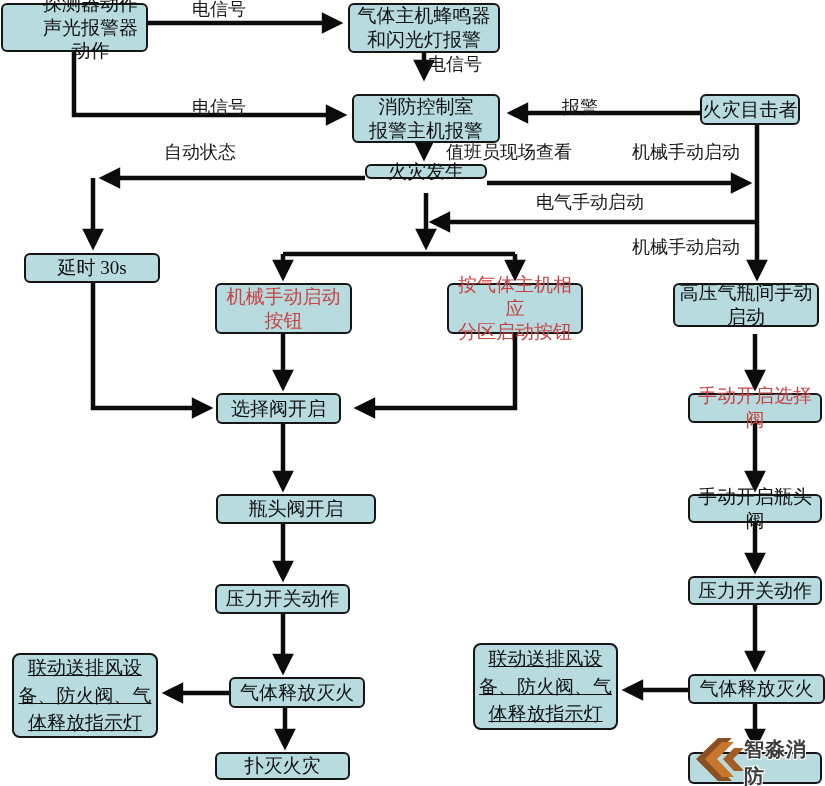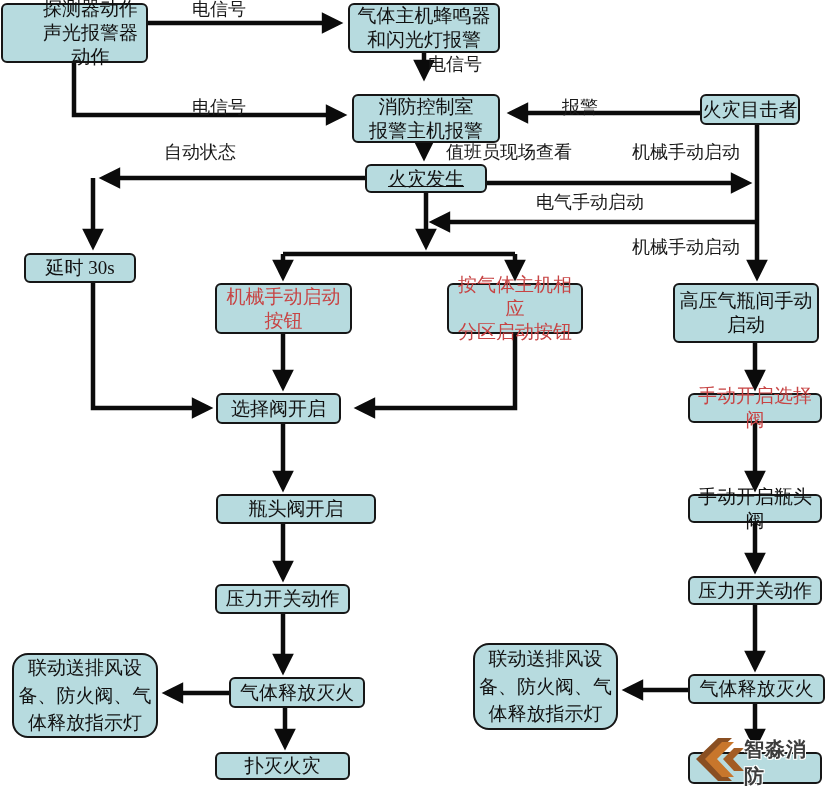--- a/index.html
+++ b/index.html
@@ -18,35 +18,35 @@
     border:2.5px solid #161616;
     border-radius:6px;
     display:flex;align-items:center;justify-content:center;
     text-align:center;
     font-size:19px;line-height:1.26;
     color:#111111;
     white-space:pre-line;
     box-sizing:border-box;
   }
   .node.red{color:#c74444;}
-  .node.bigr{border-radius:16px;line-height:1.45;}
+  .node.bigr{border-radius:8px;line-height:1.45;text-decoration:underline;}
   .lbl{
     position:absolute;z-index:3;
     font-size:18px;color:#1a1a1a;white-space:nowrap;
   }
   
-  #b-detector{left:1px;top:3px;width:147px;height:60px;border-radius:6px;padding-left:32px;}
+  #b-detector{left:1px;top:3px;width:147px;height:49px;border-radius:6px;padding-left:32px;}
   #b-buzzer{left:348px;top:3px;width:152px;height:50px;}
   #b-control{left:352px;top:94px;width:148px;height:49px;}
   #b-witness{left:700px;top:94px;width:100px;height:31px;}
-  #b-fire{left:365px;top:164px;width:122px;height:29px;text-decoration:underline;}
-  #b-delay{left:24px;top:253px;width:112px;height:30px;}
+  #b-fire{left:365px;top:164px;width:122px;height:15px;}
+  #b-delay{left:24px;top:253px;width:136px;height:30px;}
   #b-door{left:215px;top:283px;width:137px;height:51px;}
   #b-zone{left:447px;top:283px;width:136px;height:51px;}
-  #b-hp{left:673px;top:283px;width:146px;height:60px;}
+  #b-hp{left:673px;top:283px;width:146px;height:44px;}
   #b-select{left:216px;top:393px;width:125px;height:31px;}
   #b-bottle{left:216px;top:494px;width:160px;height:30px;}
   #b-pressL{left:215px;top:584px;width:135px;height:30px;}
   #b-linkageL{left:12px;top:653px;width:146px;height:85px;}
   #b-gasL{left:229px;top:677px;width:136px;height:31px;}
   #b-extL{left:215px;top:752px;width:135px;height:28px;}
   #b-mselect{left:688px;top:393px;width:134px;height:30px;}
   #b-mbottle{left:688px;top:494px;width:134px;height:29px;}
   #b-pressR{left:688px;top:576px;width:134px;height:29px;}
   #b-linkageR{left:473px;top:643px;width:145px;height:87px;}

